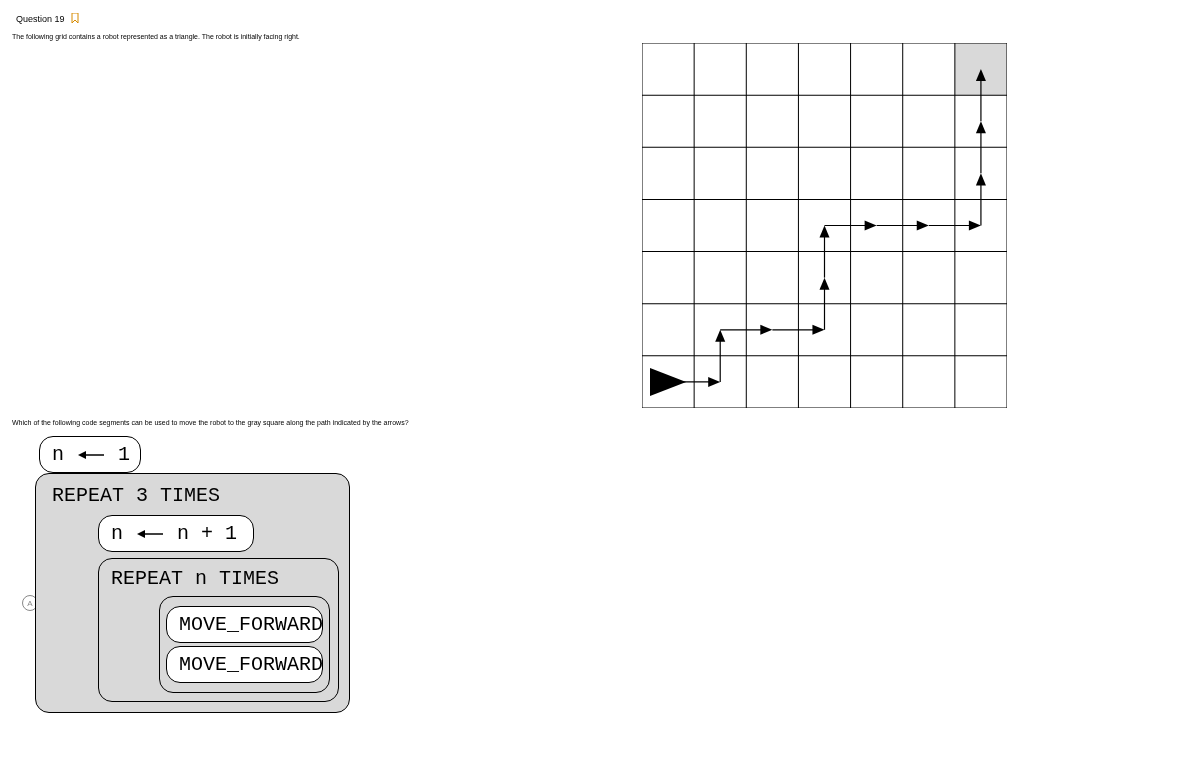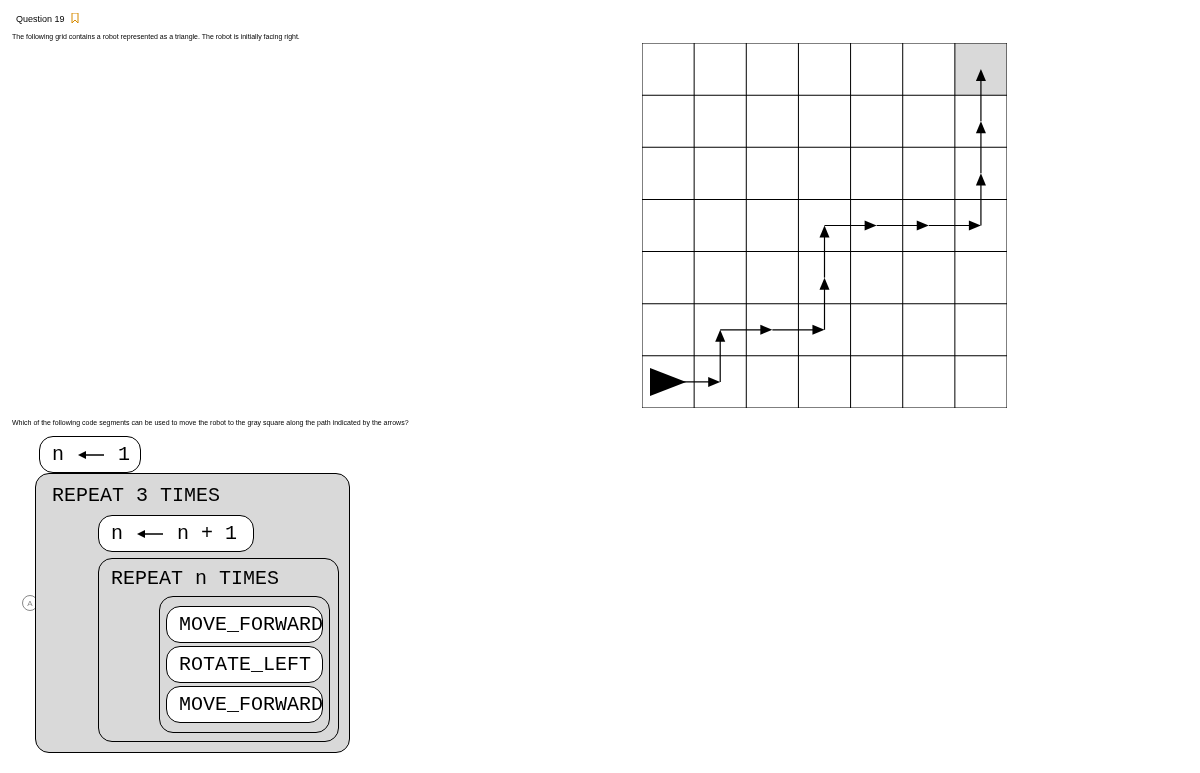--- a/index.html
+++ b/index.html
@@ -111,19 +111,18 @@
         <span class="arrow"><svg width="26" height="10" viewBox="0 0 26 10">
               <line x1="26" y1="5" x2="4" y2="5" stroke="#000" stroke-width="1.5"></line>
               <polygon points="0,5 8,1 8,9" fill="#000"></polygon>
             </svg></span>
         <span>n + 1</span>
       </div>
       <div class="inner-repeat">
         <div class="hdr">REPEAT n TIMES</div>
         <div class="cmds">
           <div class="stmt">MOVE_FORWARD</div>
-          <div class="stmt">ROTATE_LEFT</div>
           <div class="stmt">MOVE_FORWARD</div>
         </div>
       </div>
     </div>
   </div>
 </div>
 
 </body></html>

